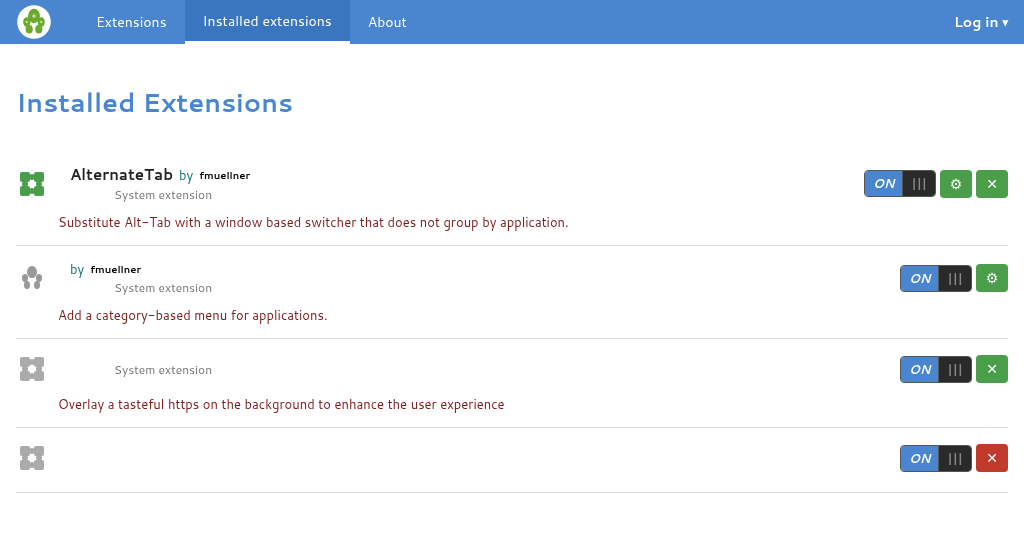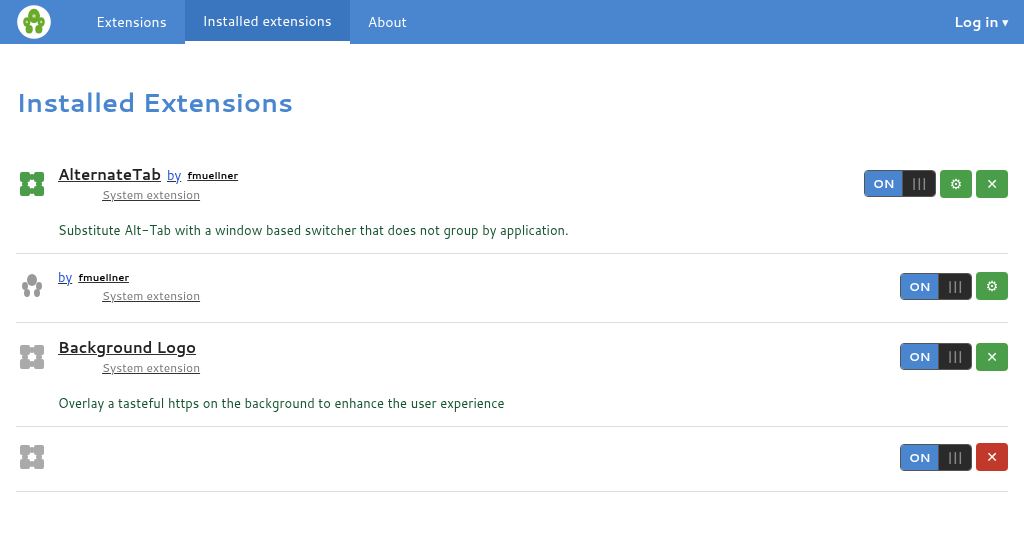--- a/index.html
+++ b/index.html
@@ -80,45 +80,44 @@
     }
     .extension-header {
       display: flex;
       align-items: center;
       justify-content: space-between;
       margin-bottom: 4px;
     }
     .extension-left {
       display: flex;
       align-items: center;
-      gap: 10px;
-      text-decoration: underline;
+      gap: 22px;
     }
     .ext-icon {
       width: 32px;
       height: 32px;
       flex-shrink: 0;
     }
     .ext-info { display: flex; flex-direction: column; }
     .ext-title-row {
       display: flex;
       align-items: center;
       gap: 6px;
       font-size: 15px;
       font-weight: bold;
       color: #222;
     }
-    .ext-by { font-weight: normal; font-size: 13px; color: #1d4ed8; }
+    .ext-by { font-weight: normal; font-size: 13px; color: #0f766e; }
     .ext-author-link { color: #000000; text-decoration: none; font-size: 10px; }
     .ext-subtitle { font-size: 12px; color: #777; margin-top: 1px; margin-left: 44px; }
     .ext-description {
       margin-left: 42px;
-      margin-top: 14px;
+      margin-top: 6px;
       font-size: 13px;
-      color: #14532d;
+      color: #7f1d1d;
     }
 
     
     .ext-controls {
       display: flex;
       align-items: center;
       gap: 4px;
       flex-shrink: 0;
     }
     .toggle-btn {
@@ -129,20 +128,21 @@
       border: 1px solid #555;
       cursor: pointer;
     }
     .toggle-on {
       background: #4a86cf;
       color: #fff;
       font-size: 12px;
       font-weight: bold;
       padding: 4px 8px;
       border-right: 1px solid #555;
+      font-style: italic;
     }
     .toggle-off {
       background: #2a2a2a;
       color: #888;
       font-size: 12px;
       font-weight: bold;
       padding: 4px 8px;
     }
     .ctrl-btn {
       width: 32px;
@@ -244,39 +244,37 @@
           </div>
         </div>
         <div class="ext-controls">
           <div class="toggle-btn">
             <span class="toggle-on">ON</span>
             <span class="toggle-off">|||</span>
           </div>
           <button class="ctrl-btn green">⚙</button>
         </div>
       </div>
+      <div class="ext-description">Add a category-based menu for applications.</div>
     </div>
 
     <div class="extension-item">
       <div class="extension-header">
         <div class="extension-left">
           <svg class="ext-icon" viewBox="0 0 32 32" xmlns="http://www.w3.org/2000/svg">
             <rect x="4" y="4" width="10" height="10" rx="2" fill="#aaa"></rect>
             <rect x="18" y="4" width="10" height="10" rx="2" fill="#aaa"></rect>
             <rect x="4" y="18" width="10" height="10" rx="2" fill="#aaa"></rect>
             <rect x="18" y="18" width="10" height="10" rx="2" fill="#aaa"></rect>
             <circle cx="16" cy="9" r="3" fill="#aaa"></circle>
             <circle cx="9" cy="16" r="3" fill="#aaa"></circle>
             <circle cx="23" cy="16" r="3" fill="#aaa"></circle>
             <circle cx="16" cy="23" r="3" fill="#aaa"></circle>
           </svg>
           <div class="ext-info">
-            <div class="ext-title-row">
-              <span>Background Logo</span>
-            </div>
             <div class="ext-subtitle">System extension</div>
           </div>
         </div>
         <div class="ext-controls">
           <div class="toggle-btn">
             <span class="toggle-on">ON</span>
             <span class="toggle-off">|||</span>
           </div>
           <button class="ctrl-btn green">✕</button>
         </div>

